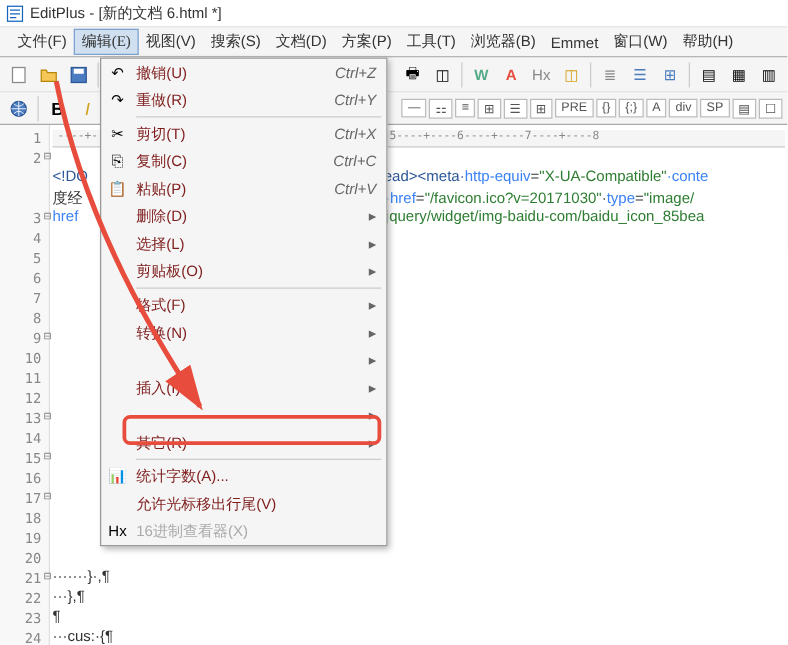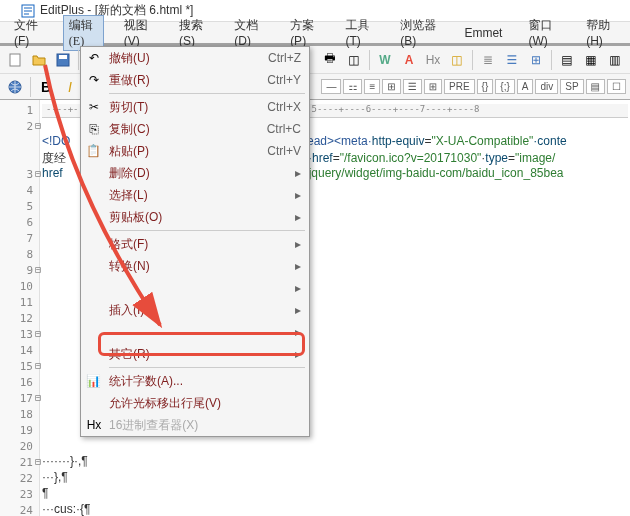--- a/index.html
+++ b/index.html
@@ -1,46 +1,46 @@
 <!DOCTYPE html>
 <html><head>
 <meta charset="utf-8">
 <style>
 *{margin:0;padding:0;box-sizing:border-box;font-family:"Microsoft YaHei",SimSun,sans-serif;font-size:12px;}
 body{background:#f0f0f0;width:630px;height:516px;overflow:hidden;position:relative;}
-.title-bar{background:#fff;height:22px;display:flex;align-items:center;padding:0 20px;border-bottom:1px solid #ddd;}
+.title-bar{background:#fff;height:22px;display:flex;align-items:center;padding:0 4px;border-bottom:1px solid #ddd;}
 .title-icon{width:16px;height:16px;display:inline-flex;align-items:center;justify-content:center;margin-right:4px;}
 .title-text{color:#333;}
-.menu-bar{background:#f5f5f5;height:24px;display:flex;align-items:center;padding:0 8px;gap:14px;border-bottom:3px solid #a3a3a3;}
+.menu-bar{background:#f5f5f5;height:24px;display:flex;align-items:center;padding:0 8px;gap:0;border-bottom:1px solid #a3a3a3;}
 .menu-item{padding:2px 6px;cursor:pointer;color:#333;}
 .menu-item.open{background:#d0e0f0;border:1px solid #7da2ce;padding:1px 5px;font-family:Liberation Serif, serif;}
 .toolbar{background:#f5f5f5;height:28px;display:flex;align-items:center;padding:0 4px;gap:2px;border-bottom:1px solid #ddd;}
 .tb-btn{width:22px;height:22px;display:flex;align-items:center;justify-content:center;border:1px solid transparent;}
 .tb-sep{width:1px;height:20px;background:#ccc;margin:0 2px;}
 .toolbar2{background:#f5f5f5;height:26px;display:flex;align-items:center;padding:0 4px;gap:2px;border-bottom:1px solid #aaa;}
 .html-btn{padding:1px 4px;border:1px solid #bbb;background:#fff;font-size:10px;color:#555;}
 .content{display:flex;height:calc(100% - 100px);background:#fff;}
 .gutter{width:40px;background:#f8f8f8;border-right:1px solid #e0e0e0;padding-top:4px;}
 .ln{height:16px;text-align:right;padding-right:6px;color:#888;font-family:Consolas,monospace;font-size:11px;position:relative;}
 .ln.fold::after{content:"⊟";position:absolute;right:-2px;color:#888;font-size:10px;}
 .code{flex:1;padding:4px 2px;font-family:Consolas,monospace;overflow:hidden;position:relative;}
 .code-line{height:16px;white-space:pre;color:#333;}
 .ruler{height:14px;background:#f5f5f5;border-bottom:1px solid #ccc;font-size:9px;color:#888;padding-left:4px;letter-spacing:0;font-family:monospace;overflow:hidden;white-space:nowrap;}
 .dropdown{position:absolute;left:80px;top:46px;width:230px;background:#f5f5f5;border:1px solid #999;box-shadow:2px 2px 5px rgba(0,0,0,0.3);z-index:100;}
 .dd-item{height:22px;display:flex;align-items:center;padding:0 8px 0 28px;position:relative;cursor:pointer;}
 .dd-icon{position:absolute;left:4px;width:18px;display:flex;justify-content:center;}
 .dd-label{flex:1;color:#7f1d1d;}
-.dd-shortcut{color:#666;margin-left:20px;}
+.dd-shortcut{color:#666;margin-left:20px;font-style:italic;}
 .dd-arrow{color:#666;margin-left:auto;}
 .dd-sep{height:1px;background:#ccc;margin:2px 4px 2px 28px;}
 .dd-item.disabled .dd-label{color:#aaa;}
 .highlight-box{position:absolute;left:98px;top:332px;width:207px;height:24px;border:3px solid #e74c3c;border-radius:6px;z-index:200;pointer-events:none;}
 .arrow-annot{position:absolute;z-index:150;pointer-events:none;}
 .c-tag{color:#2b5797;}
-.c-attr{color:#0c4a6e;}
+.c-attr{color:#3b82f6;}
 .c-val{color:#2e7d32;}
 .c-text{color:#333;}
 </style>
 </head>
 <body>
 
 <div class="title-bar">
   <span class="title-icon">
     <svg width="14" height="14">
         <rect x="1" y="1" width="12" height="12" fill="#fff" stroke="#1565c0"></rect>

